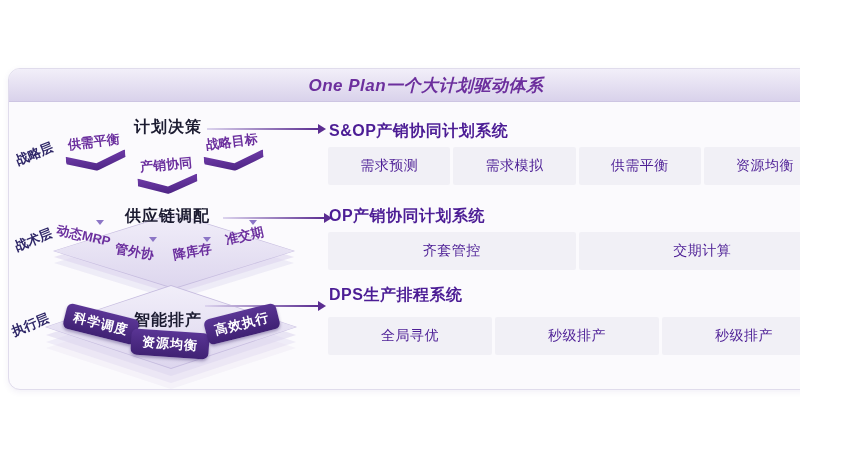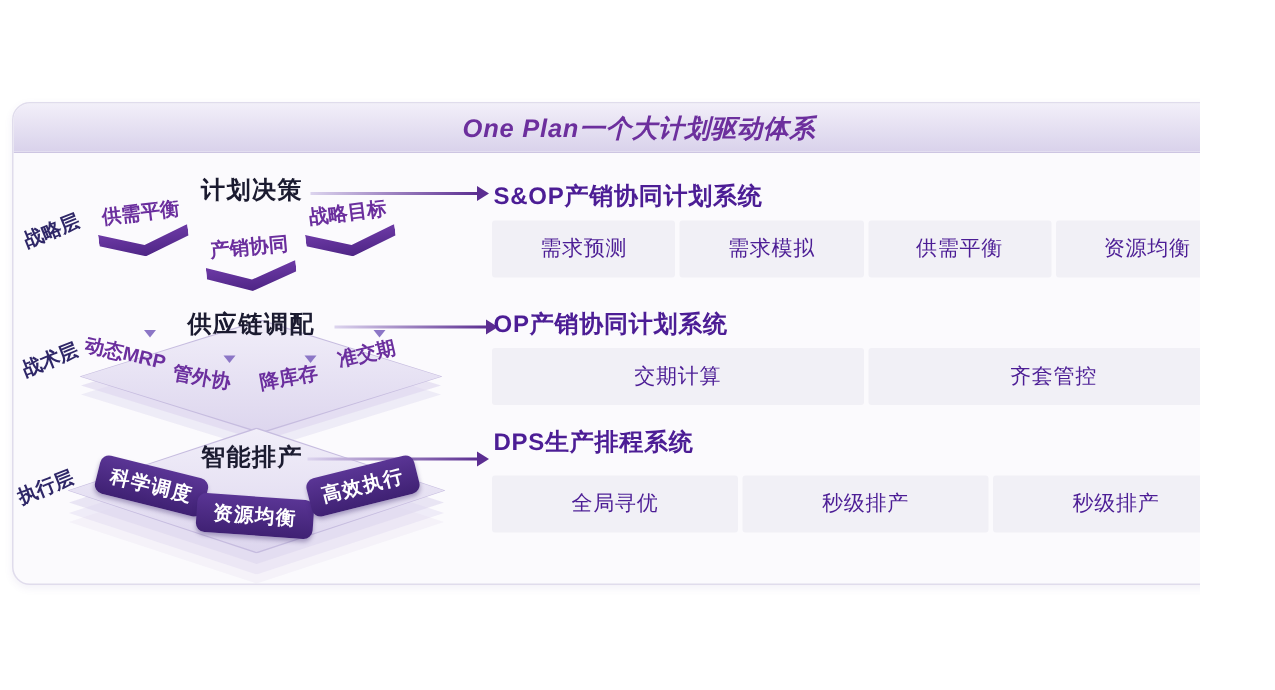--- a/index.html
+++ b/index.html
@@ -98,39 +98,39 @@
     <div class="abs plate-item" style="left:164px;top:174px;transform:rotate(-10deg);">降库存</div>
     <div class="abs plate-item" style="left:216px;top:158px;transform:rotate(-13deg);">准交期</div>
 
     <div class="abs plate-stack" style="left:37px;top:238px;width:250px;height:82px;opacity:.22;"></div>
     <div class="abs plate-stack" style="left:37px;top:232px;width:250px;height:82px;opacity:.38;"></div>
     <div class="abs plate-stack" style="left:37px;top:225px;width:250px;height:82px;opacity:.58;"></div>
     <div class="abs plate-edge" style="left:36px;top:216px;width:252px;height:84px;"></div>
     <div class="abs plate-face" style="left:37px;top:217px;width:250px;height:82px;"></div>
 
     <div class="abs layer-label" style="left:2px;top:247px;">执行层</div>
-    <div class="abs layer-heading" style="left:125px;top:226px;">智能排产</div>
+    <div class="abs layer-heading" style="left:125px;top:241px;">智能排产</div>
     <div class="abs arrow" style="left:196px;top:236px;width:114px;"></div>
 
     <div class="abs exec-box" style="left:55px;top:242px;width:74px;transform:rotate(14deg);">科学调度</div>
     <div class="abs exec-box" style="left:122px;top:262px;width:78px;transform:rotate(4deg);">资源均衡</div>
     <div class="abs exec-box" style="left:196px;top:242px;width:74px;transform:rotate(-14deg);">高效执行</div>
 
     <div class="abs sys-name" style="left:320px;top:52px;">S&amp;OP产销协同计划系统</div>
     <div class="abs feature-row" style="left:319px;top:78px;">
       <div class="feature-cell">需求预测</div>
       <div class="feature-cell">需求模拟</div>
       <div class="feature-cell">供需平衡</div>
       <div class="feature-cell">资源均衡</div>
     </div>
 
     <div class="abs sys-name" style="left:320px;top:137px;">OP产销协同计划系统</div>
     <div class="abs feature-row" style="left:319px;top:163px;">
+      <div class="feature-cell">齐套管控</div>
       <div class="feature-cell">交期计算</div>
-      <div class="feature-cell">齐套管控</div>
     </div>
 
     <div class="abs sys-name" style="left:320px;top:216px;">DPS生产排程系统</div>
     <div class="abs feature-row" style="left:319px;top:248px;">
       <div class="feature-cell">全局寻优</div>
       <div class="feature-cell">秒级排产</div>
       <div class="feature-cell">秒级排产</div>
     </div>
 
   </div>

